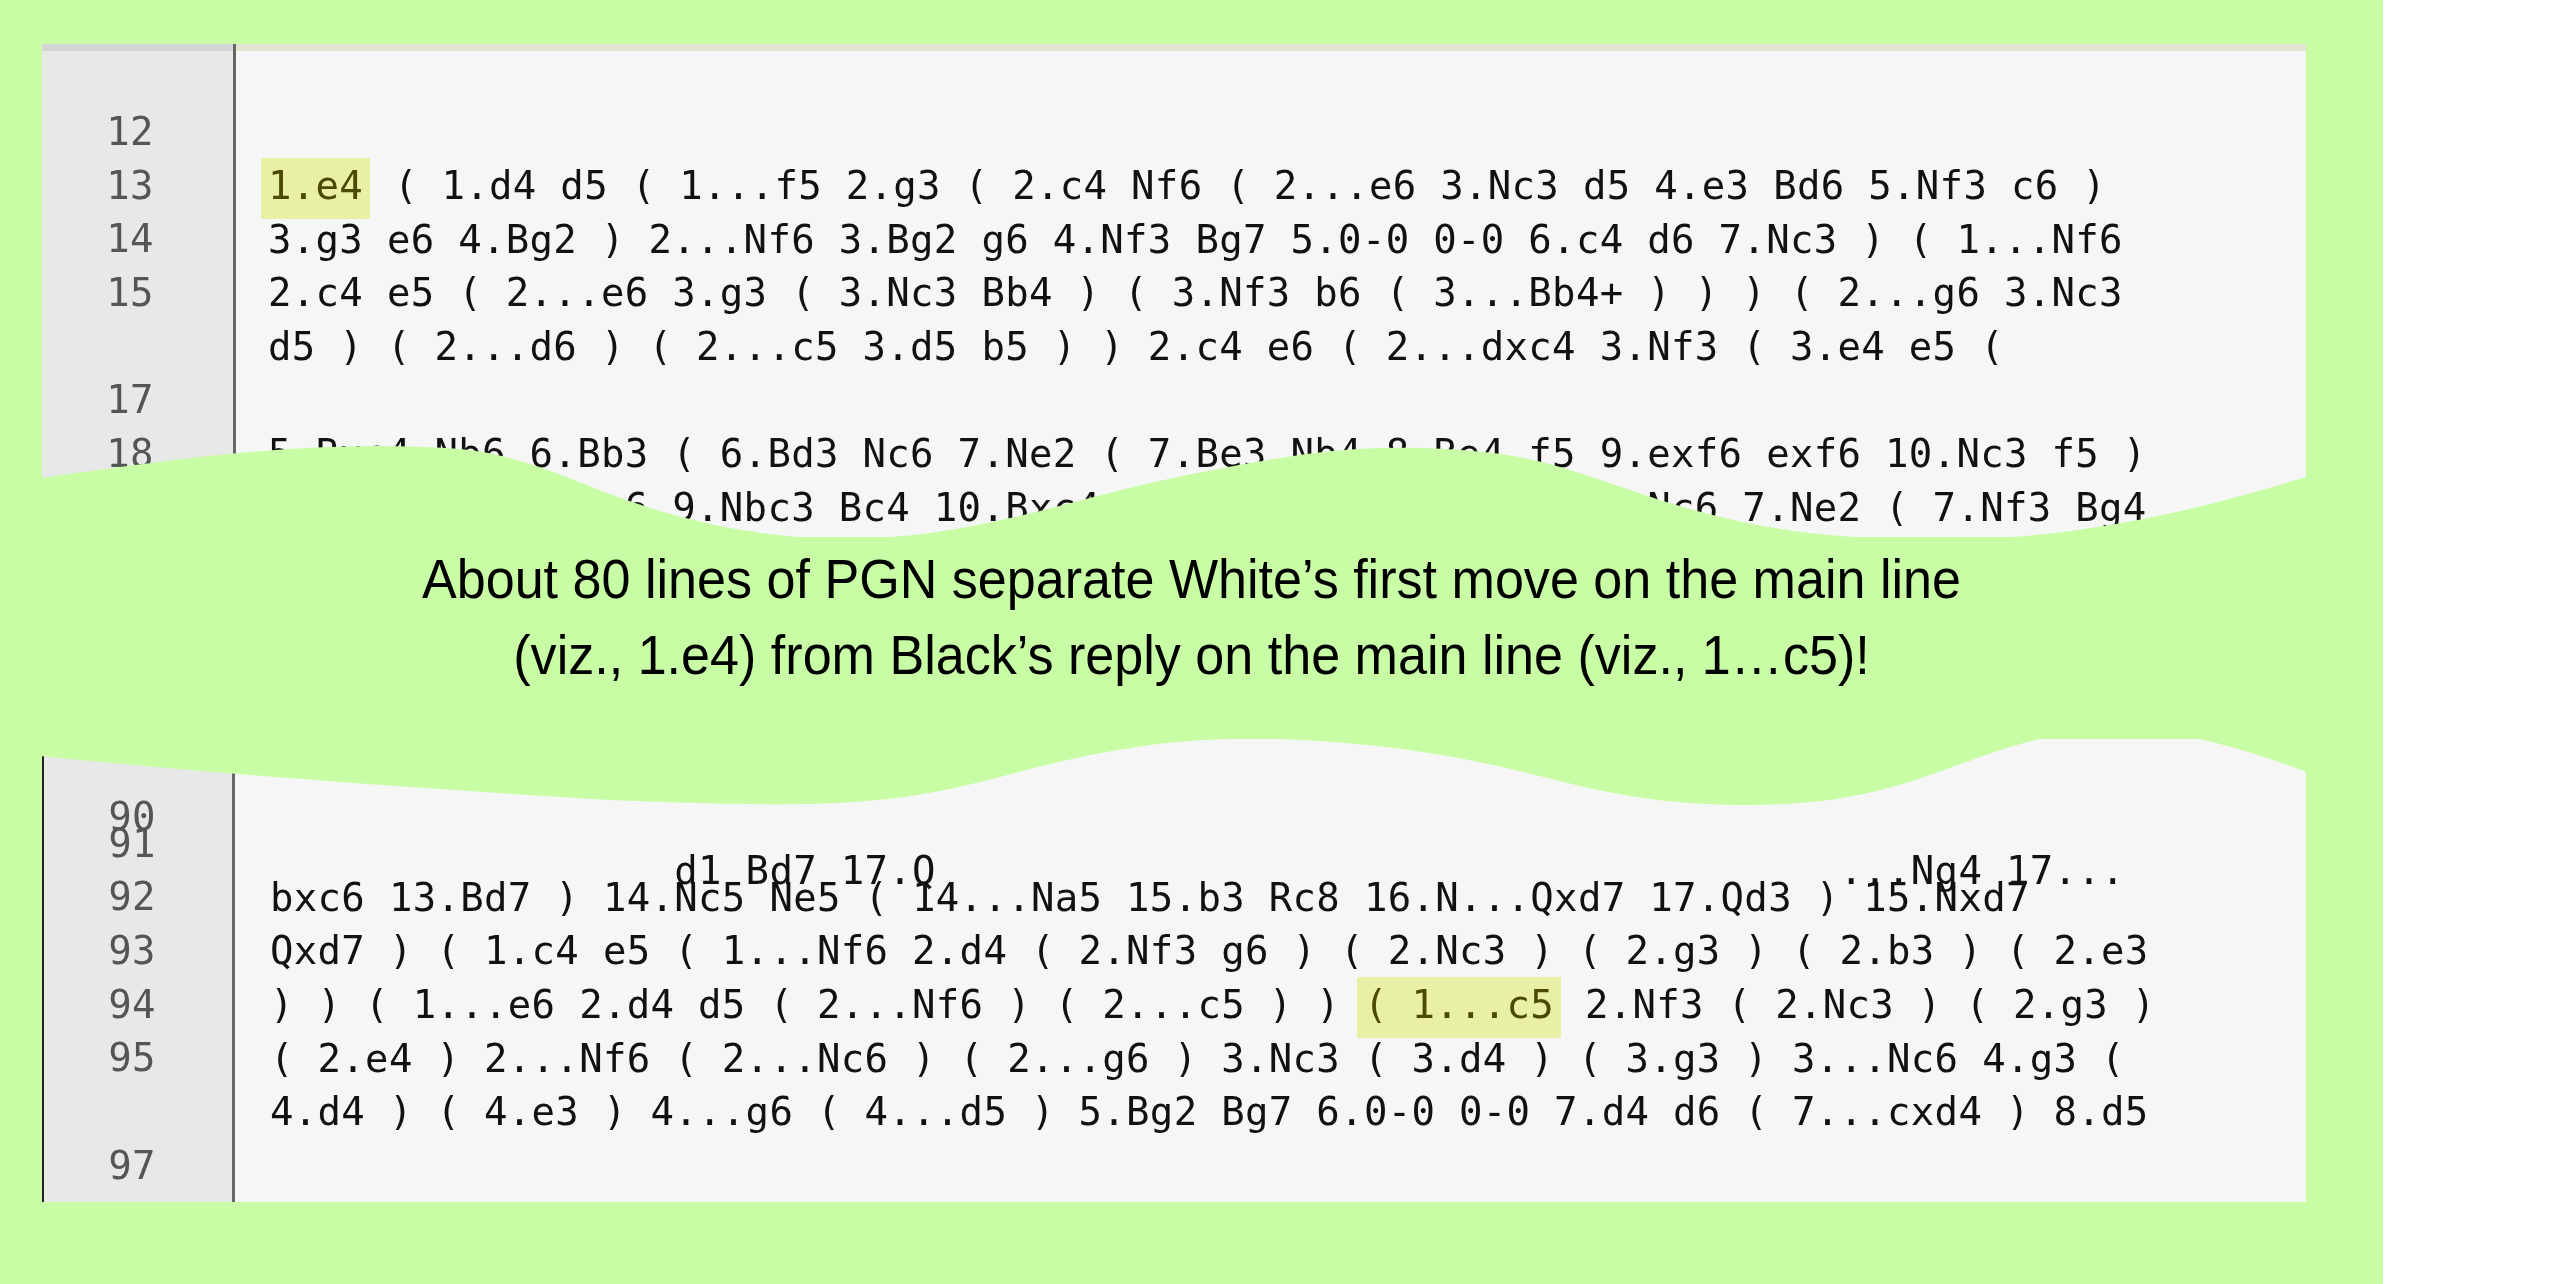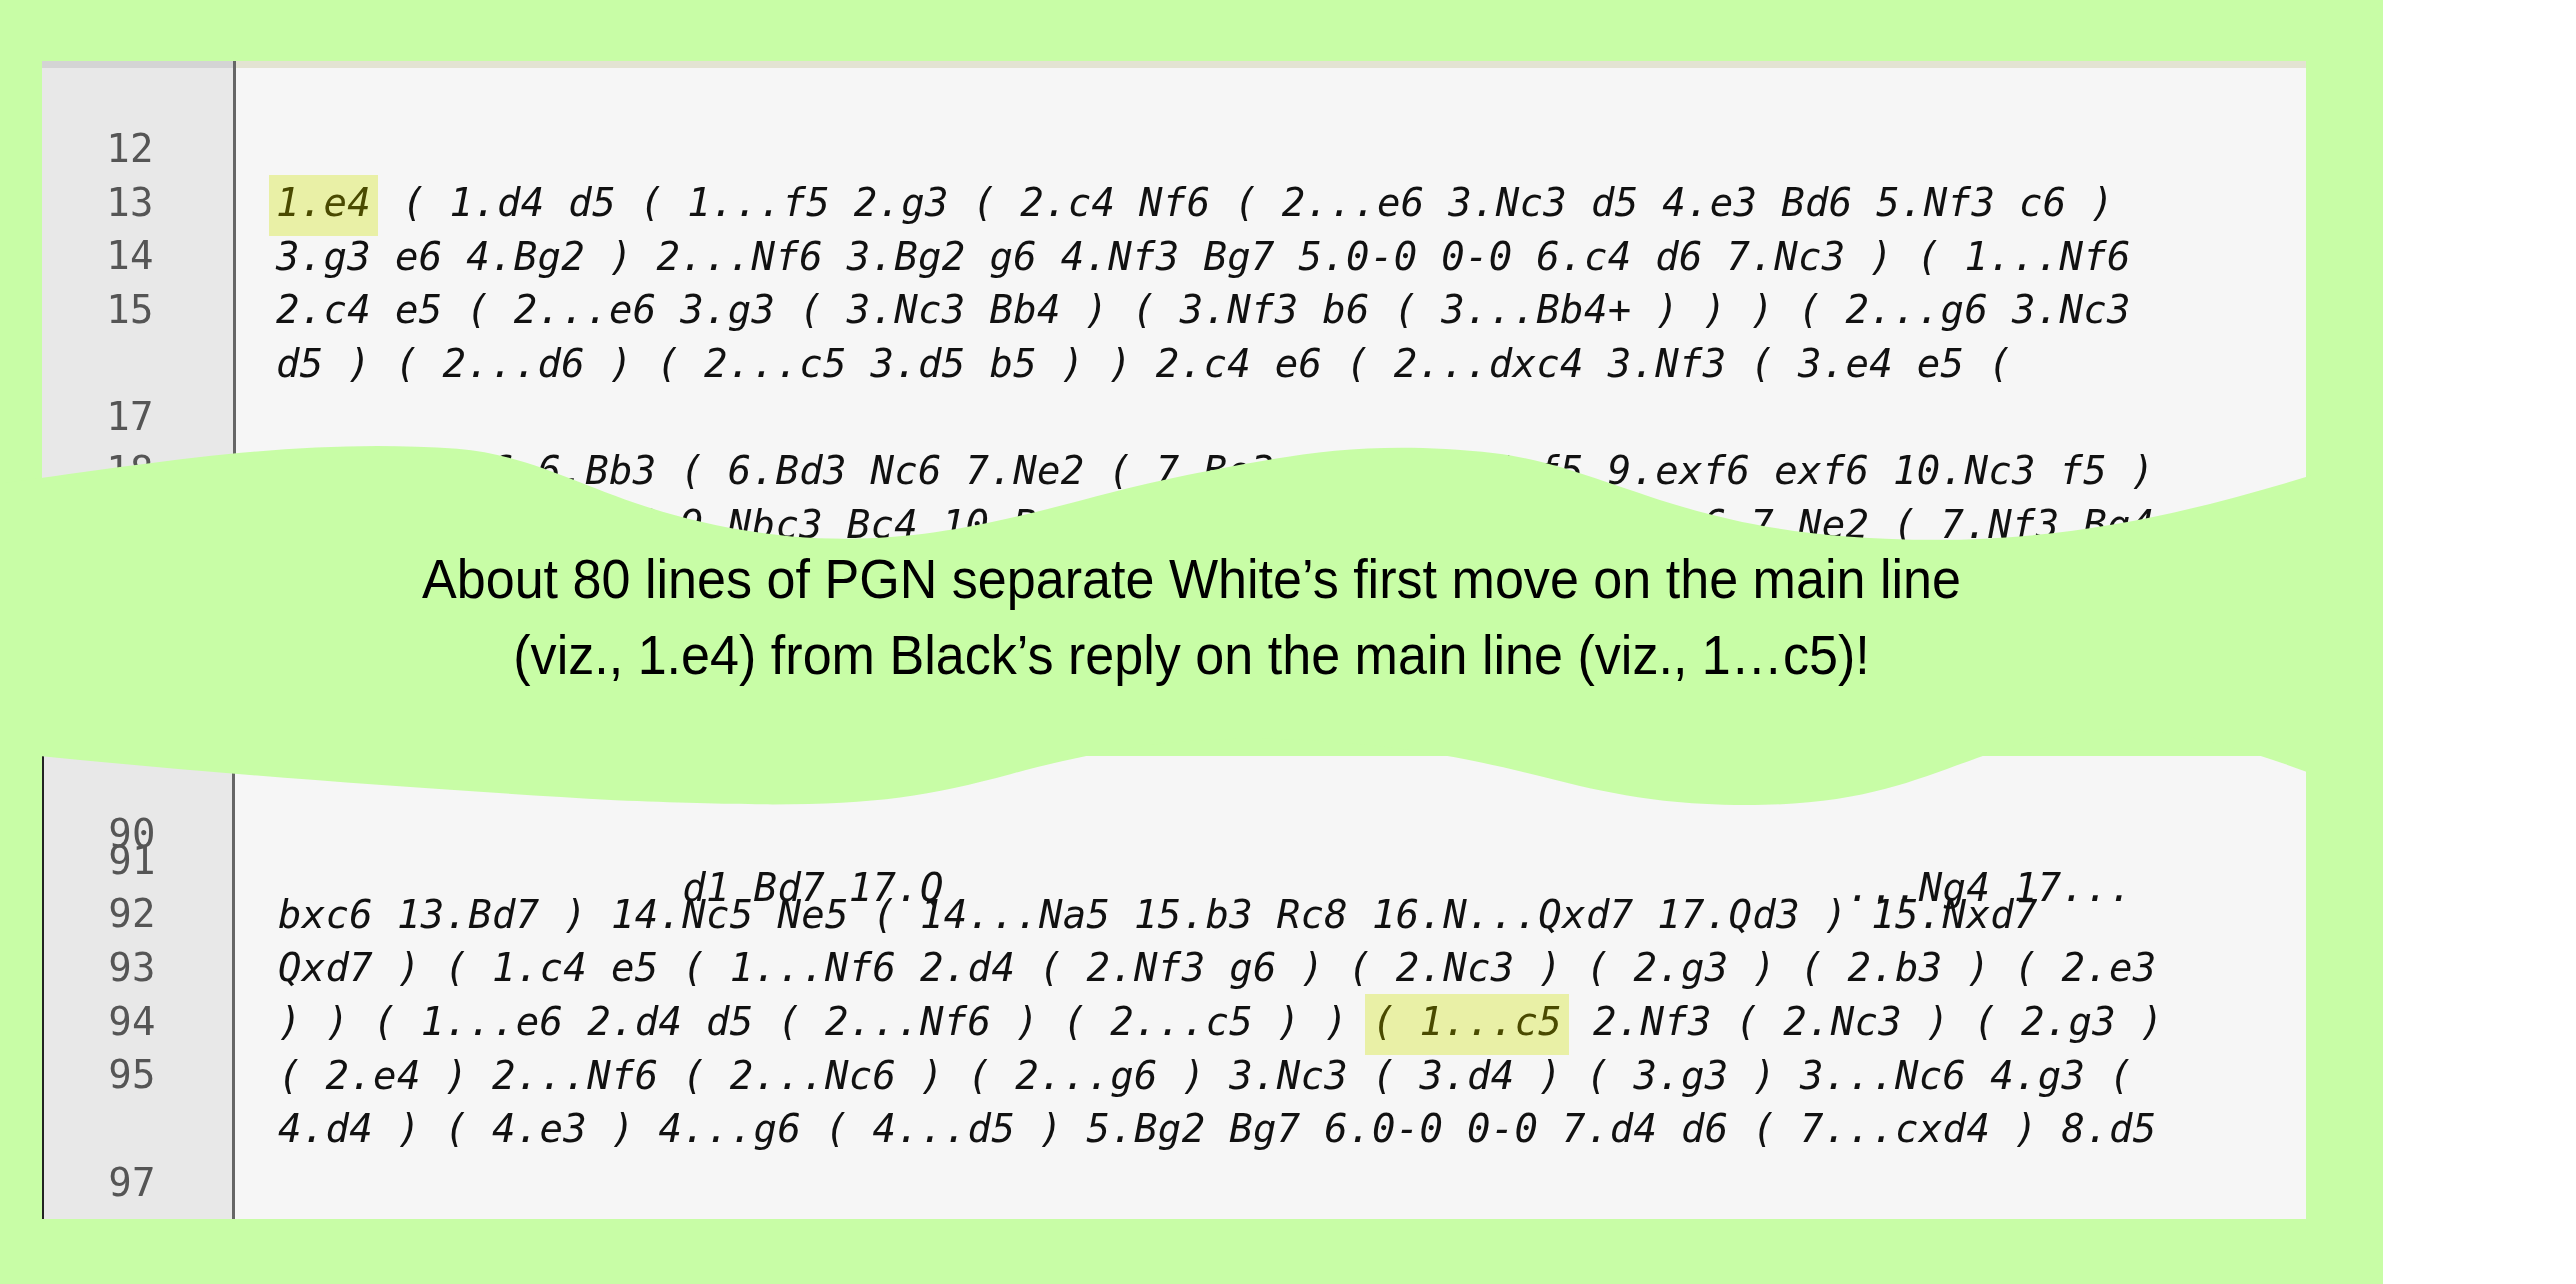--- a/index.html
+++ b/index.html
@@ -8,21 +8,20 @@
     background:#ffffff;
     font-family:"DejaVu Sans Mono", monospace;
   }
   .bg {
     position:absolute; left:0; top:0; width:2383px; height:1284px;
     background:#c8fda6;
   }
   .panel {
     position:absolute; left:42px; width:2264px; background:#f6f6f6;
     overflow:hidden;
-    margin-top:17px;
   }
   .panel.top { top:44px; height:493px; }
   .panel.bottom { top:739px; height:463px; border-left:2.6px solid #222; box-sizing:border-box; }
   .panel.top::before {
     content:""; position:absolute; left:0; top:0; width:100%; height:7px;
     background:#e3e3d2;
   }
   .gutter {
     position:absolute; left:0; top:0; bottom:0; width:191px;
     background:#e8e8e8; border-right:3.5px solid #666;
@@ -32,21 +31,21 @@
   }
   .line {
     position:absolute; left:0; height:54px; width:100%;
     white-space:pre; font-size:39px; line-height:54px; letter-spacing:0.3px;
   }
   .ln {
     position:absolute; left:0; width:176px; text-align:center; color:#555;
     font-family:"DejaVu Sans Mono", monospace;
   }
   .code {
-    position:absolute; left:234px; color:#111;font-style:italic;
+    position:absolute; left:226px; color:#111;
   }
   .hl {
     background:#e9f0a6; color:#4a4a00; padding:5.3px 7px 10.6px 7px; margin-left:-7px;
   }
   .wave { position:absolute; left:0; width:2383px; }
   .caption {
     position:absolute; left:0; width:2383px; top:541px; text-align:center;
     font-family:"Liberation Sans", sans-serif; font-size:56px; line-height:76px; color:#000;
     transform:scaleX(0.93);
   }

